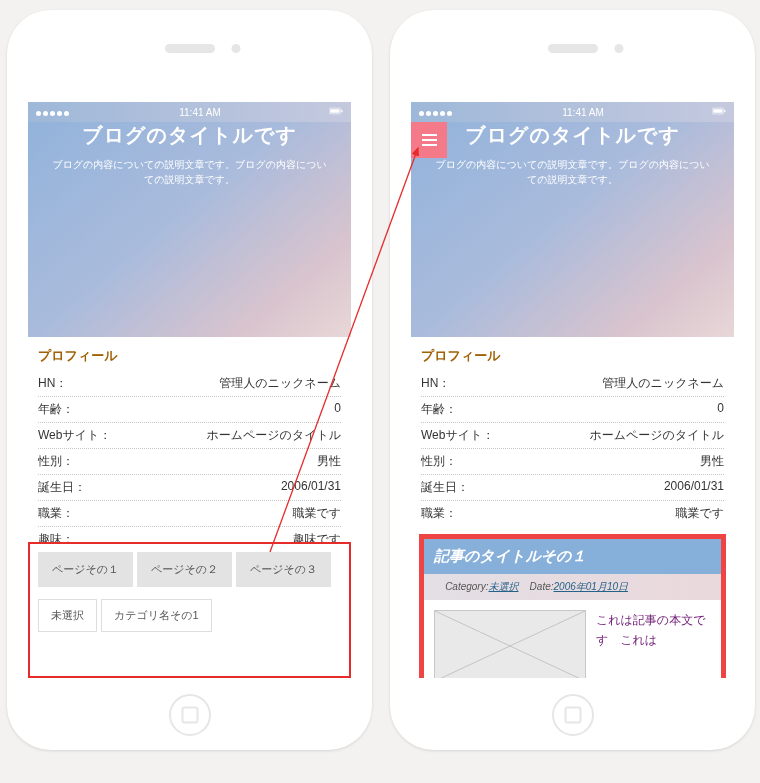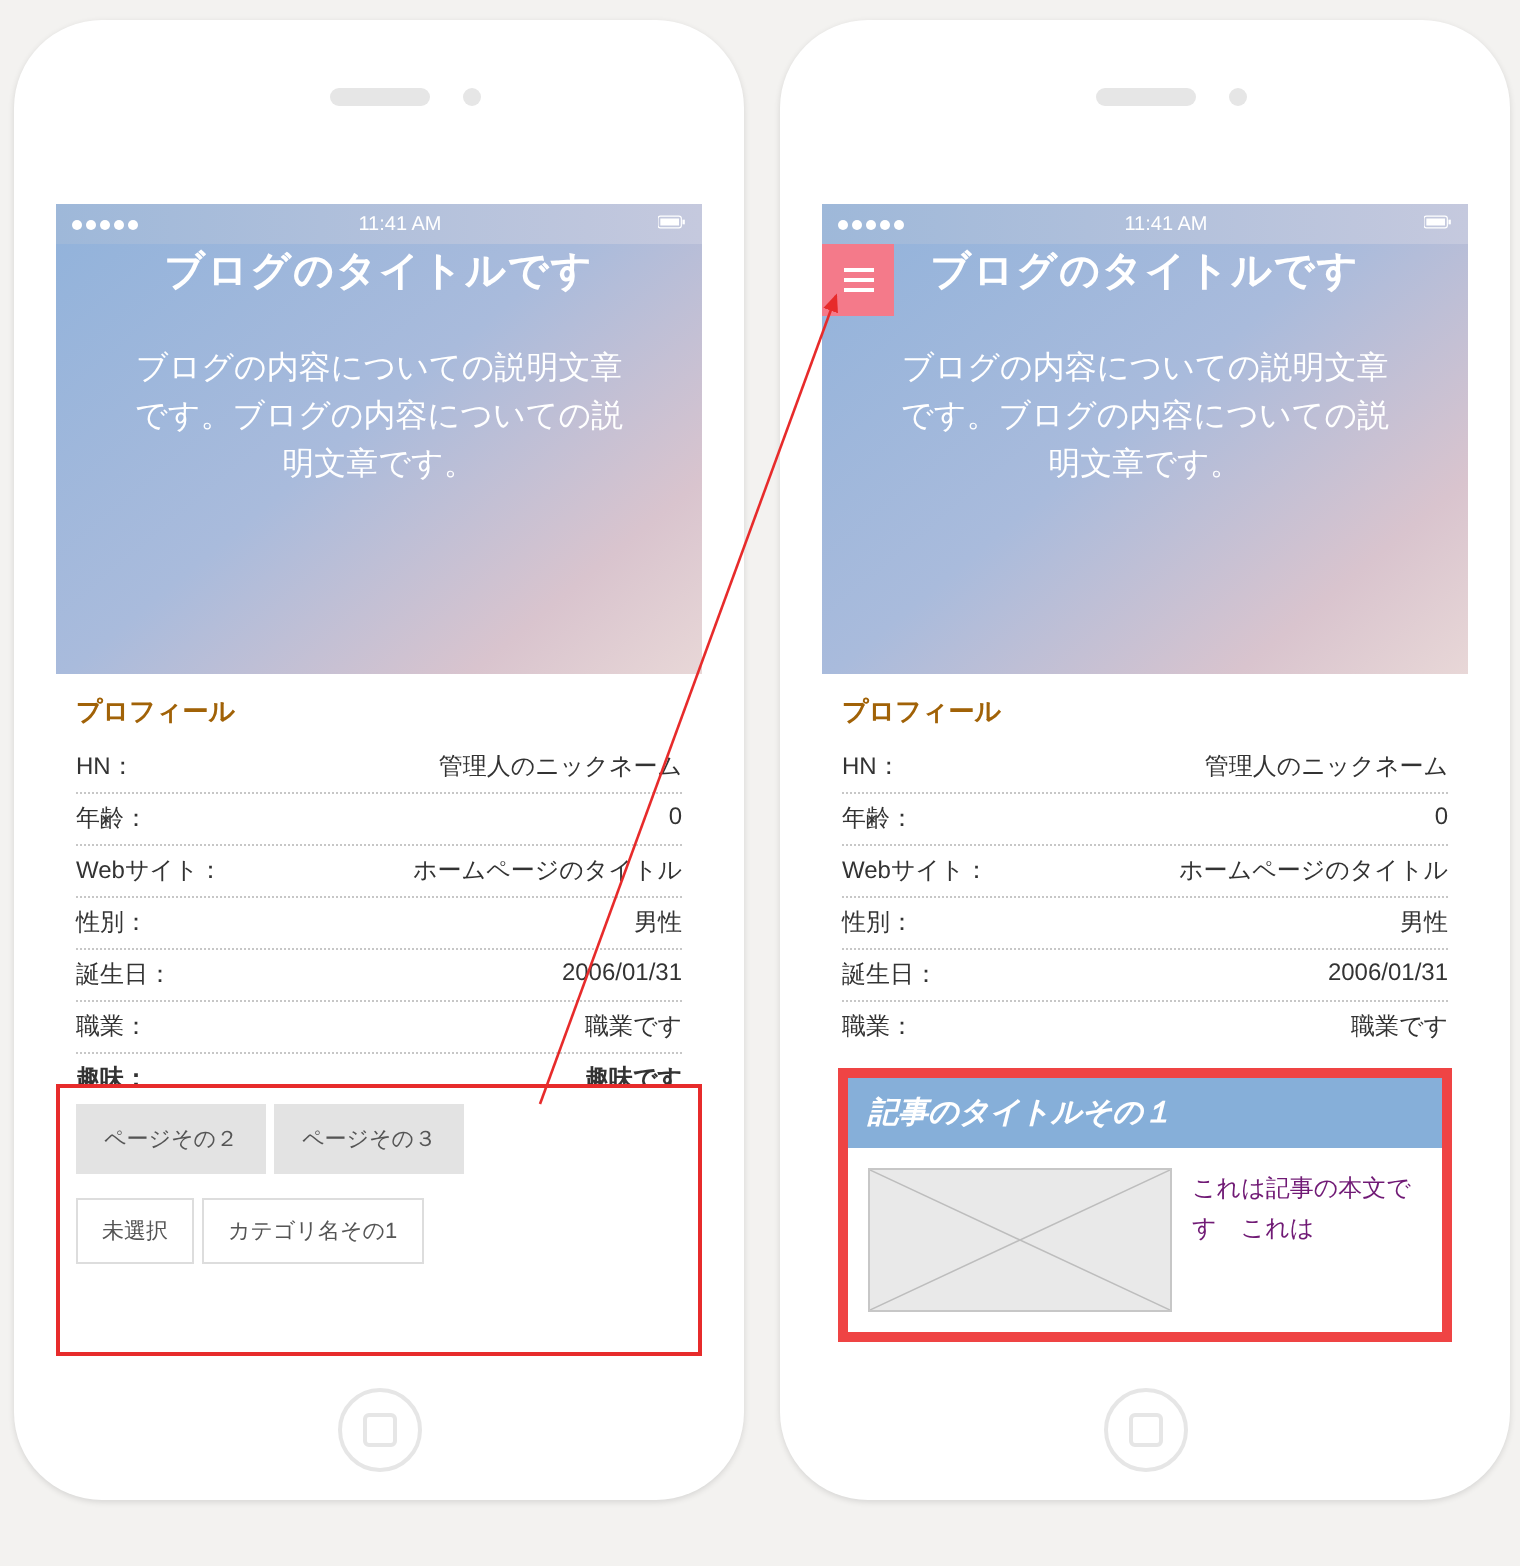--- a/index.html
+++ b/index.html
@@ -10,21 +10,21 @@
 .speaker{position:absolute;left:50%;top:34px;transform:translateX(-50%);width:50px;height:9px;background:#e6e6e6;border-radius:5px;}
 .camera{position:absolute;left:50%;top:34px;transform:translateX(-50%) translateX(46px);width:9px;height:9px;background:#e6e6e6;border-radius:50%;}
 .homebtn{position:absolute;left:50%;bottom:14px;transform:translateX(-50%);width:42px;height:42px;border:2px solid #e6e6e6;border-radius:50%;box-sizing:border-box;}
 .homebtn:after{content:"";position:absolute;left:50%;top:50%;transform:translate(-50%,-50%);width:13px;height:13px;border:2px solid #e6e6e6;border-radius:3px;}
 .screen{position:absolute;left:21px;right:21px;top:92px;bottom:72px;background:#fff;overflow:hidden;}
 .statusbar{height:20px;background:linear-gradient(90deg,#9eb8d9 0%,#c5c9de 100%);display:flex;align-items:center;justify-content:space-between;padding:0 8px;color:#fff;font-size:10px;}
 .statusbar .dots span{display:inline-block;width:5px;height:5px;border-radius:50%;background:#fff;margin-right:2px;}
 .statusbar svg{width:14px;height:10px;}
 .hero{height:215px;background:linear-gradient(140deg,#93b3db 0%,#a9bbdc 45%,#d9c4ce 80%,#e8d7d7 100%);display:flex;flex-direction:column;align-items:center;justify-content:flex-start;padding:0 20px;text-align:center;color:#fff;}
 .hero h1{margin:0 0 8px;font-size:20px;font-weight:bold;letter-spacing:1px;}
-.hero p{margin:16px;font-size:16px;line-height:1.5;}
+.hero p{margin:0;font-size:10px;line-height:1.5;}
 .section-title{font-weight:bold;font-size:13px;padding:10px 10px 6px;color:#a16207;}
 .profile{padding:0 10px;}
 .profile-row{display:flex;justify-content:space-between;border-bottom:1px dotted #c7c7c7;padding:4px 0;font-size:12px;color:#444;}
 .profile-row .k{color:#333;}
 .profile-row .v{color:#333;}
 .nav-zone{position:absolute;left:21px;right:21px;bottom:72px;border:2px solid #e72b2b;border-top-width:2px;background:#fff;padding:8px;box-sizing:border-box;}
 .pages{display:flex;flex-wrap:wrap;gap:4px;margin-bottom:12px;}
 .pages button{background:#e3e3e3;border:none;color:#555;font-size:11px;padding:10px 14px;cursor:pointer;font-family:inherit;}
 .cats{display:flex;gap:4px;}
 .cats button{background:#fff;border:1px solid #ddd;color:#555;font-size:11px;padding:8px 12px;cursor:pointer;font-family:inherit;}
@@ -83,29 +83,30 @@
             <span class="v">男性</span>
           </div>
         <div class="profile-row">
             <span class="k">誕生日：</span>
             <span class="v">2006/01/31</span>
           </div>
         <div class="profile-row">
             <span class="k">職業：</span>
             <span class="v">職業です</span>
           </div>
-        <div class="profile-row" style="border-bottom:none;font-weight:bold;">
+        <div class="profile-row" style="border-bottom:none;">
             <span class="k">趣味：</span>
             <span class="v">趣味です</span>
           </div>
       </div>
     </div>
 
     <div class="nav-zone" style="height:136px;">
       <div class="pages">
+        <button>ページその１</button>
         <button>ページその２</button>
         <button>ページその３</button>
       </div>
       <div class="cats">
         <button>未選択</button>
         <button>カテゴリ名その1</button>
       </div>
     </div>
   </div>
 
@@ -154,20 +155,24 @@
             <span class="k">誕生日：</span>
             <span class="v">2006/01/31</span>
           </div>
         <div class="profile-row" style="border-bottom:none;">
             <span class="k">職業：</span>
             <span class="v">職業です</span>
           </div>
       </div>
       <div class="article">
         <div class="article-title">記事のタイトルその１</div>
+        <div class="article-meta">
+          &nbsp;&nbsp;&nbsp;&nbsp;<span>Category:</span><a href="#">未選択</a>
+          &nbsp;&nbsp;&nbsp;<span>Date:</span><a href="#">2006年01月10日</a>
+        </div>
         <div class="article-body">
           <div class="thumb">
             <svg viewBox="0 0 150 100" preserveAspectRatio="none">
                 <rect width="150" height="100" fill="#e9e9e9"></rect>
                 <path d="M0 0 L150 100 M150 0 L0 100" stroke="#bdbdbd" stroke-width="1"></path>
               </svg>
           </div>
           <div style="flex:1;">これは記事の本文です　これは</div>
         </div>
       </div>

